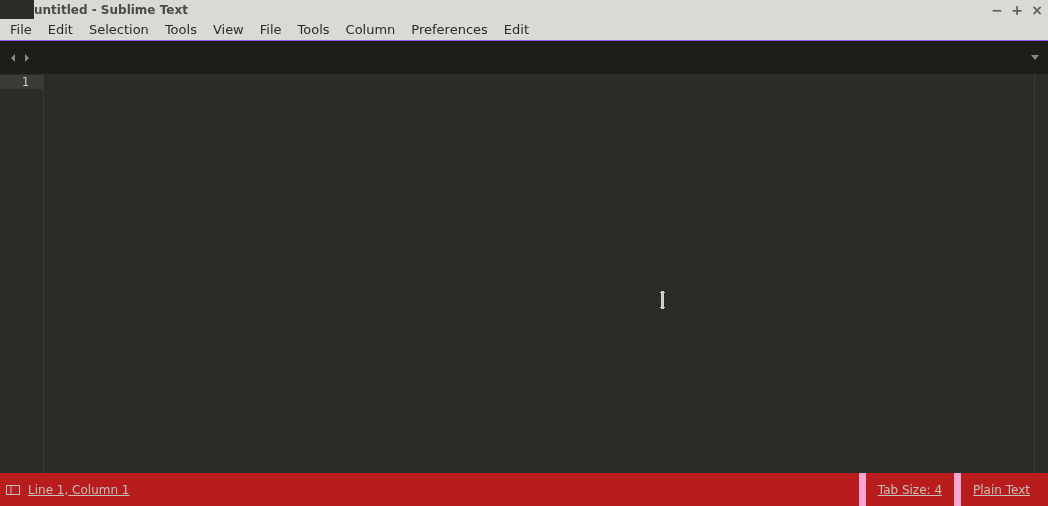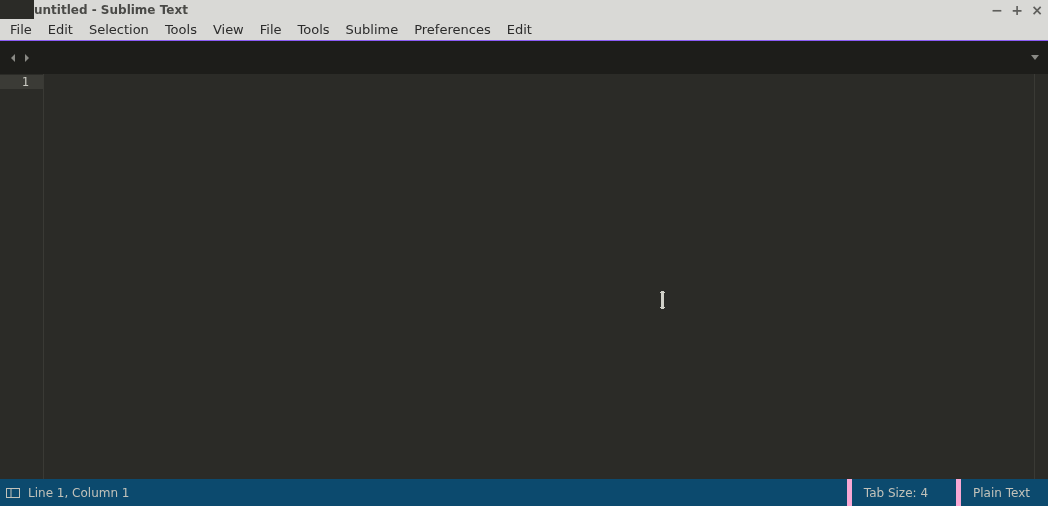--- a/index.html
+++ b/index.html
@@ -125,41 +125,41 @@
       background: #d0d0c8;
     }
     .text-cursor::before { top: 0; }
     .text-cursor::after { bottom: 0; }
     .minimap-scroll {
       width: 14px;
       background: #2b2b27;
       border-left: 1px solid #3a3a35;
     }
     .statusbar {
-      height: 27px;
-      background: #0c4a6e;
+      height: 33px;
+      background: #b91c1c;
       color: #c2c2ba;
       font-size: 12px;
       display: flex;
       align-items: center;
       padding: 0 6px;
       overflow: hidden;
+      text-decoration: underline;
     }
     .statusbar .panel-icon {
       margin-right: 8px;
       display: inline-flex;
     }
     .statusbar .status-left { flex: 1; }
     .statusbar .status-cell {
       padding: 12px 12px;
-      border-left: 5px solid #f9a8d4;
+      border-left: 7px solid #f9a8d4;
       height: 100%;
       display: flex;
       align-items: center;
-      margin-left: 16px;
     }
     svg { display: block; }
   </style>
 </head>
 <body>
 
 <div class="titlebar">
   <span>untitled - Sublime Text</span>
   <div class="window-controls">
     <span>−</span>
@@ -169,21 +169,21 @@
 </div>
 
 <div class="menubar">
   <div class="menu-item">File</div>
   <div class="menu-item">Edit</div>
   <div class="menu-item">Selection</div>
   <div class="menu-item">Tools</div>
   <div class="menu-item">View</div>
   <div class="menu-item">File</div>
   <div class="menu-item">Tools</div>
-  <div class="menu-item">Sublime</div>
+  <div class="menu-item">Column</div>
   <div class="menu-item">Preferences</div>
   <div class="menu-item">Edit</div>
 </div>
 
 <div class="tabbar">
   <span class="nav-arrow">
     <svg width="10" height="10" viewBox="0 0 10 10">
         <path d="M7 1 L3 5 L7 9 Z" fill="#8a8a85"></path>
       </svg>
   </span>

